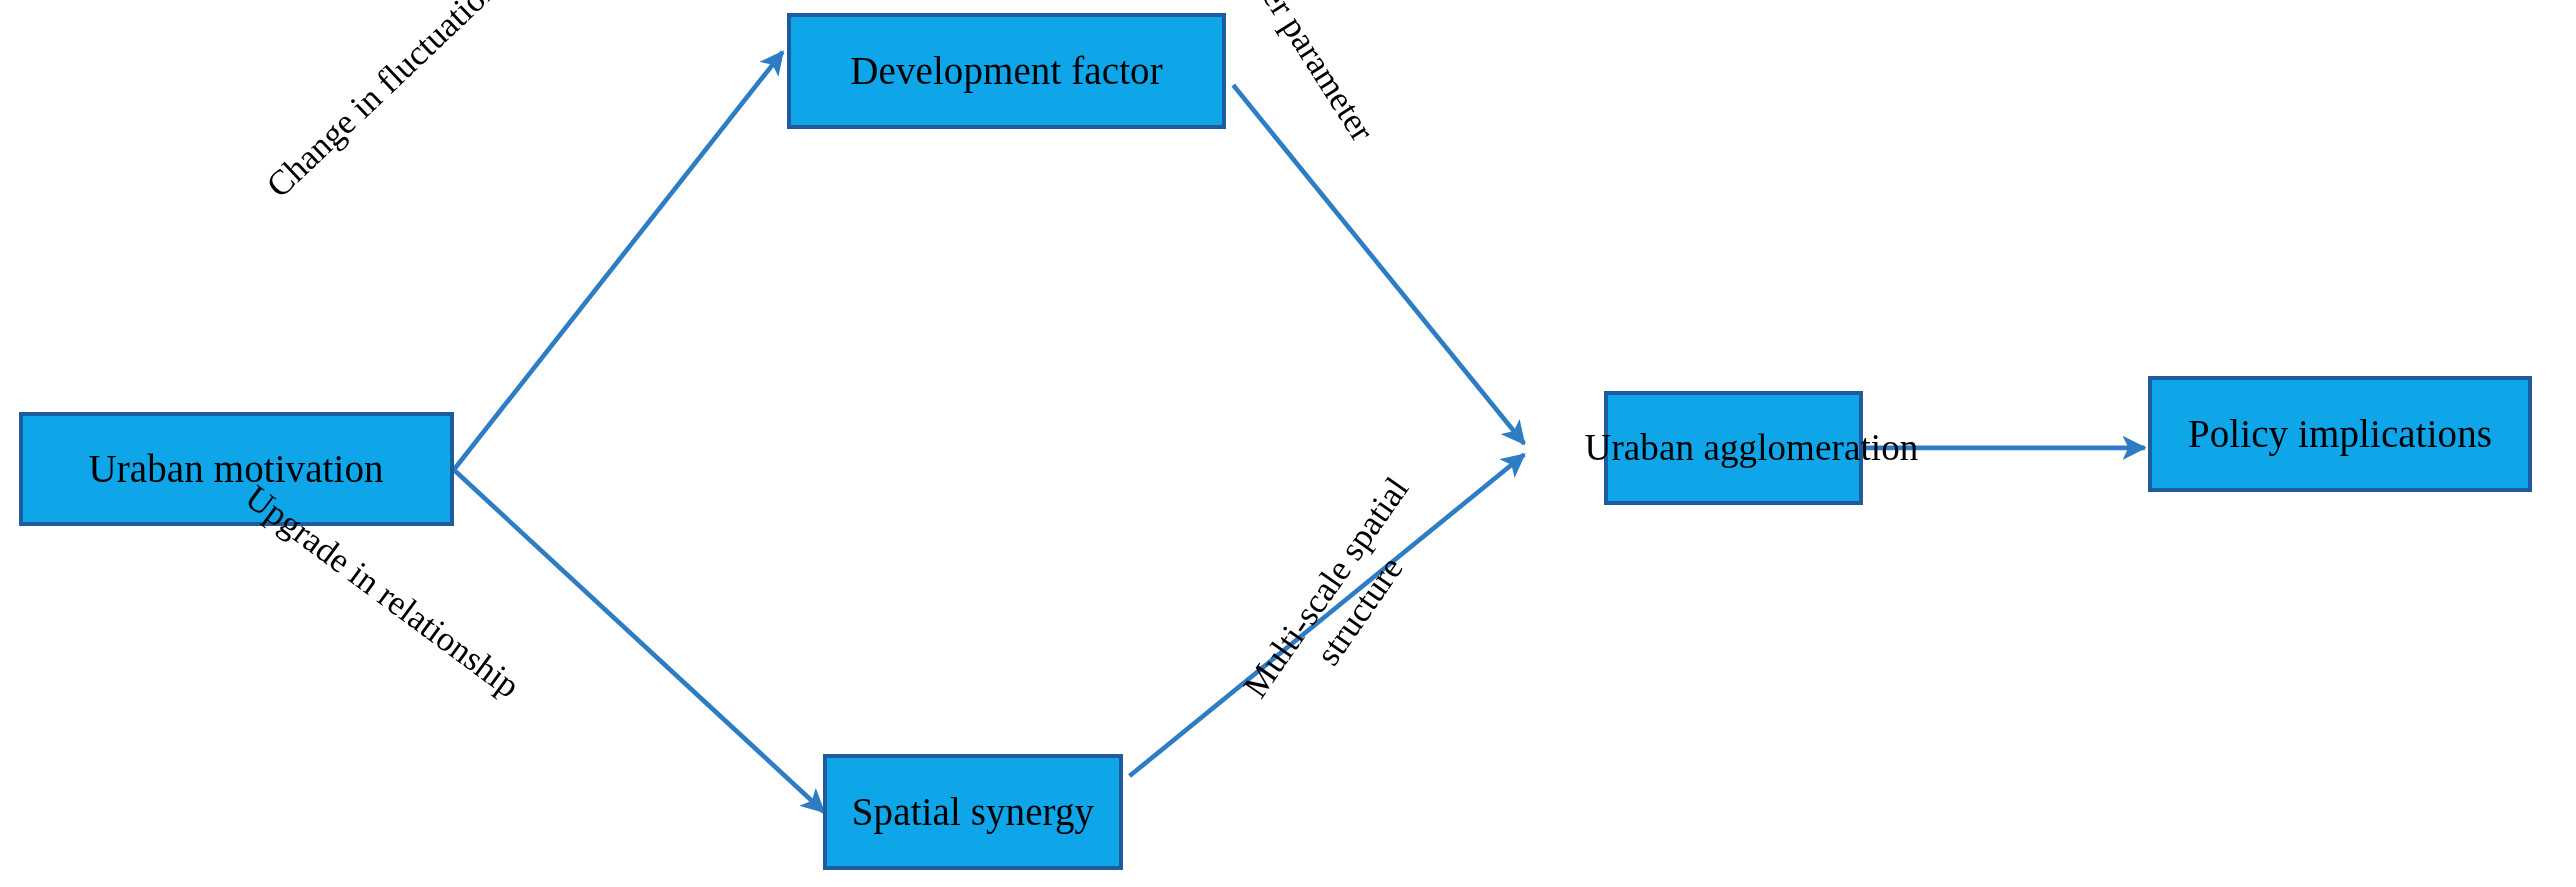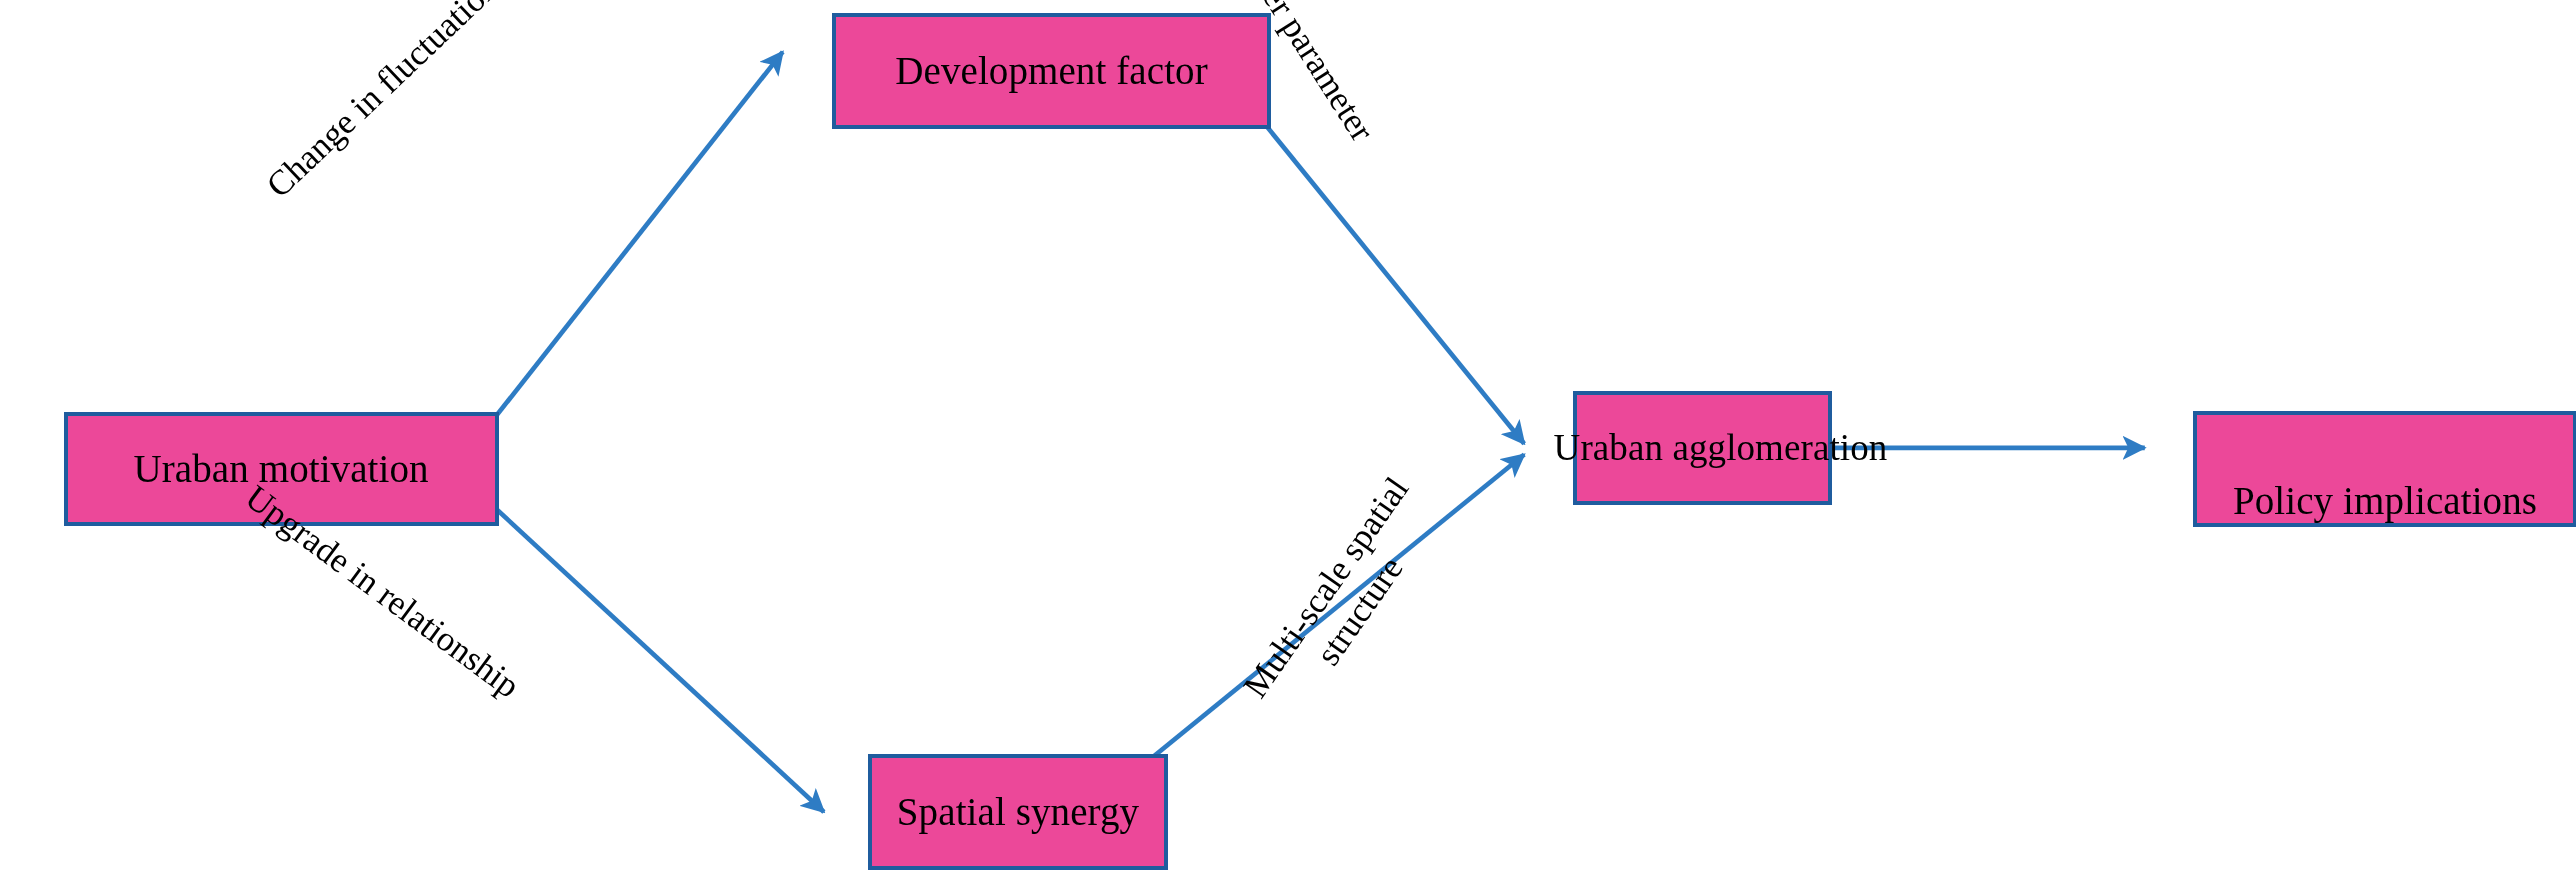--- a/index.html
+++ b/index.html
@@ -21,41 +21,40 @@
   #edges {
     position: absolute;
     left: 0;
     top: 0;
     width: 2576px;
     height: 887px;
   }
   .node {
     position: absolute;
     box-sizing: border-box;
-    background: #ec4899;
+    background: #0ea5e9;
     border: 4.7px solid #1f5c9e;
     display: flex;
     align-items: center;
     justify-content: center;
     color: #000000;
     font-size: 39px;
     line-height: 1.1;
     white-space: nowrap;
     letter-spacing: 0.1px;
-    margin-left: 45px;
   }
   .node-label {
     display: block;
     padding: 0 9.3px;
   }
   #node-growth      { left: 18.6px;   top: 412px;  width: 435px; height: 114px; }
   #node-development { left: 787px; top: 13.3px;   width: 439px; height: 116px; }
   #node-spatial     { left: 823px; top: 754px; width: 300px; height: 116px; }
-  #node-uraban      { left: 1528px; top: 391px;  width: 259px; height: 114px; font-size: 37px; padding-left: 36px; }
-  #node-policy      { left: 2148px; top: 411px;  width: 384px; height: 116px; align-items: flex-end; }
+  #node-uraban      { left: 1604px; top: 391px;  width: 259px; height: 114px; font-size: 37px; padding-left: 36px; }
+  #node-policy      { left: 2148px; top: 376px;  width: 384px; height: 116px; }
 
   .edge-label {
     position: absolute;
     color: #000000;
     font-size: 35px;
     line-height: 1.18;
     white-space: nowrap;
     transform-origin: 50% 50%;
     text-align: center;
     pointer-events: none;

